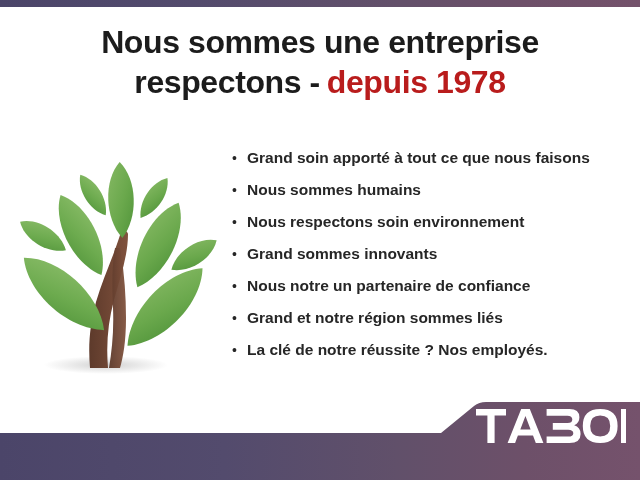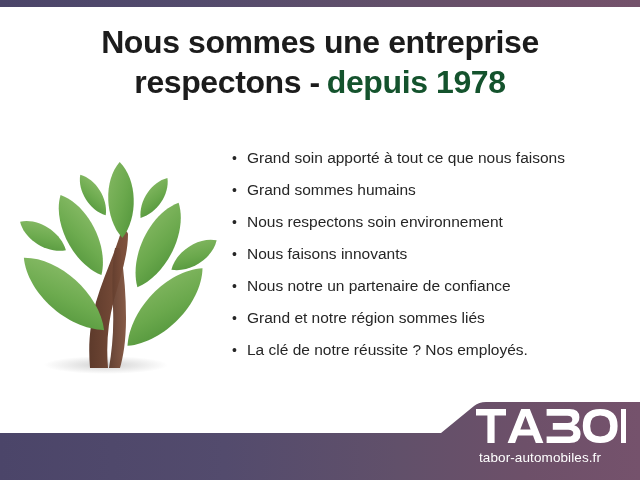--- a/index.html
+++ b/index.html
@@ -47,21 +47,21 @@
     display: block;
     font-size: 32px;
     font-weight: bold;
     color: #1c1c1c;
     white-space: nowrap;
   }
   .heading-line-2 {
     margin-top: 2px;
   }
   .heading-accent {
-    color: #14532d;
+    color: #b91c1c;
     font-weight: bold;
   }
   .heading-spacer {
     display: inline-block;
     width: 7px;
   }
 
   
   .bullets {
     position: absolute;
@@ -80,20 +80,21 @@
   .bullet-dot {
     width: 15px;
     flex: 0 0 15px;
     font-size: 14px;
     color: #262626;
     line-height: 1.25;
   }
   .bullet-text {
     flex: 1 1 auto;
     white-space: nowrap;
+    font-weight: bold;
   }
 
   
   .tree-wrap {
     position: absolute;
     left: 8px;
     top: 152px;
     width: 212px;
     height: 240px;
   }
@@ -210,29 +211,29 @@
     </svg>
   </div>
 
   <div class="bullets">
     <div class="bullet-row">
       <span class="bullet-dot">•</span>
       <span class="bullet-text">Grand soin apporté à tout ce que nous faisons</span>
     </div>
     <div class="bullet-row">
       <span class="bullet-dot">•</span>
-      <span class="bullet-text">Grand sommes humains</span>
+      <span class="bullet-text">Nous sommes humains</span>
     </div>
     <div class="bullet-row">
       <span class="bullet-dot">•</span>
       <span class="bullet-text">Nous respectons soin environnement</span>
     </div>
     <div class="bullet-row">
       <span class="bullet-dot">•</span>
-      <span class="bullet-text">Nous faisons innovants</span>
+      <span class="bullet-text">Grand sommes innovants</span>
     </div>
     <div class="bullet-row">
       <span class="bullet-dot">•</span>
       <span class="bullet-text">Nous notre un partenaire de confiance</span>
     </div>
     <div class="bullet-row">
       <span class="bullet-dot">•</span>
       <span class="bullet-text">Grand et notre région sommes liés</span>
     </div>
     <div class="bullet-row">
@@ -277,16 +278,15 @@
                    Q97.3 27.6, 97.3 24.2 Q97.3 20.7, 92.1 20.7 H76.8 V14.0 H91.6
                    Q96.3 14.0, 96.3 10.5 Q96.3 6.7, 91.3 6.7 H70.6 Z"></path>
 
           <path d="M124.2 0 Q141.6 0, 141.6 17 Q141.6 34, 124.2 34 Q106.8 34, 106.8 17 Q106.8 0, 124.2 0 Z
                    M124.2 6.6 Q114.2 6.6, 114.2 17 Q114.2 27.4, 124.2 27.4 Q134.2 27.4, 134.2 17 Q134.2 6.6, 124.2 6.6 Z"></path>
 
           <path d="M145.0 0 H150 V34 H145.0 Z"></path>
         </g>
       </svg>
     </div>
-    <div class="logo-tagline">tabor-automobiles.fr</div>
   </div>
 
 </div>
 
 </body></html>

